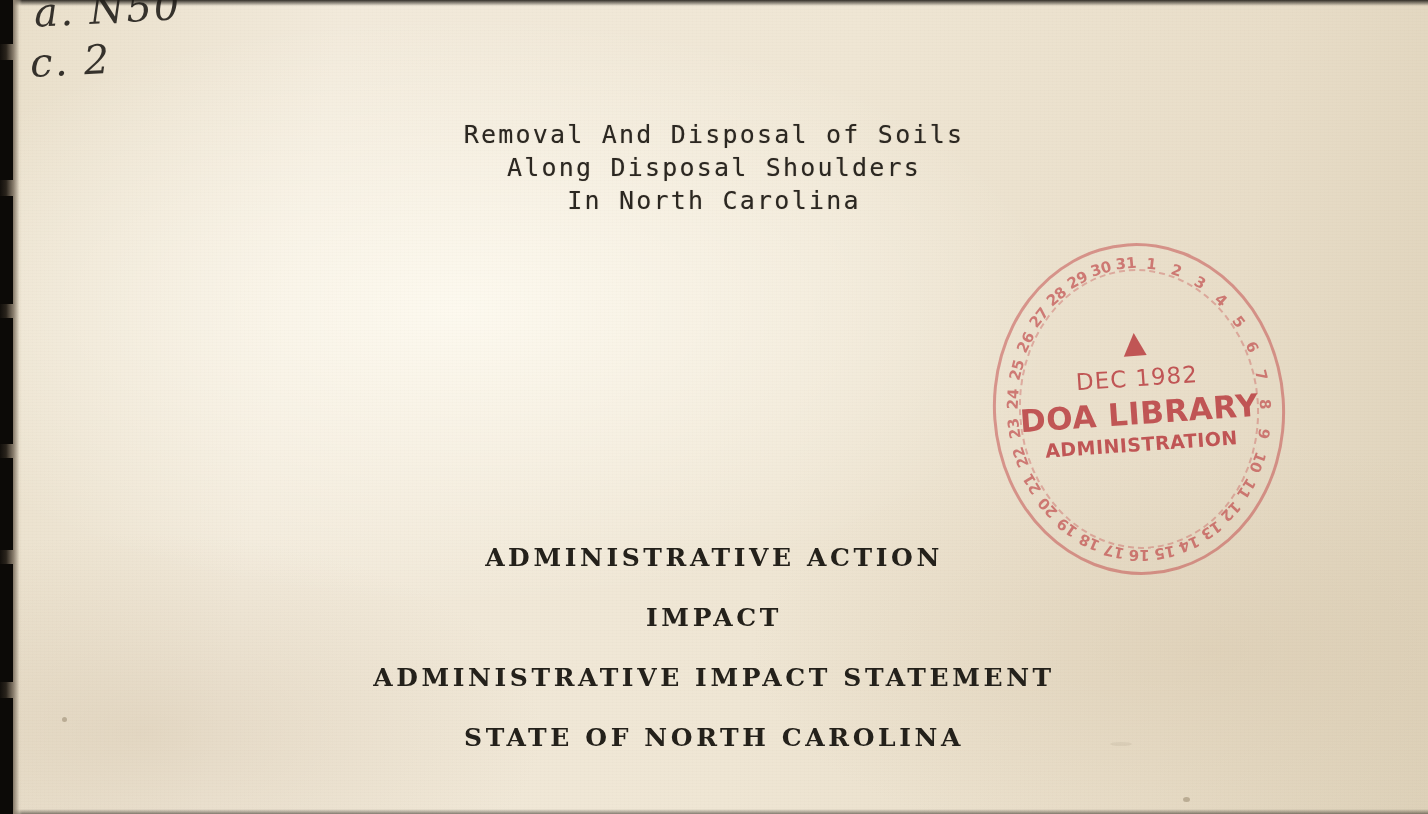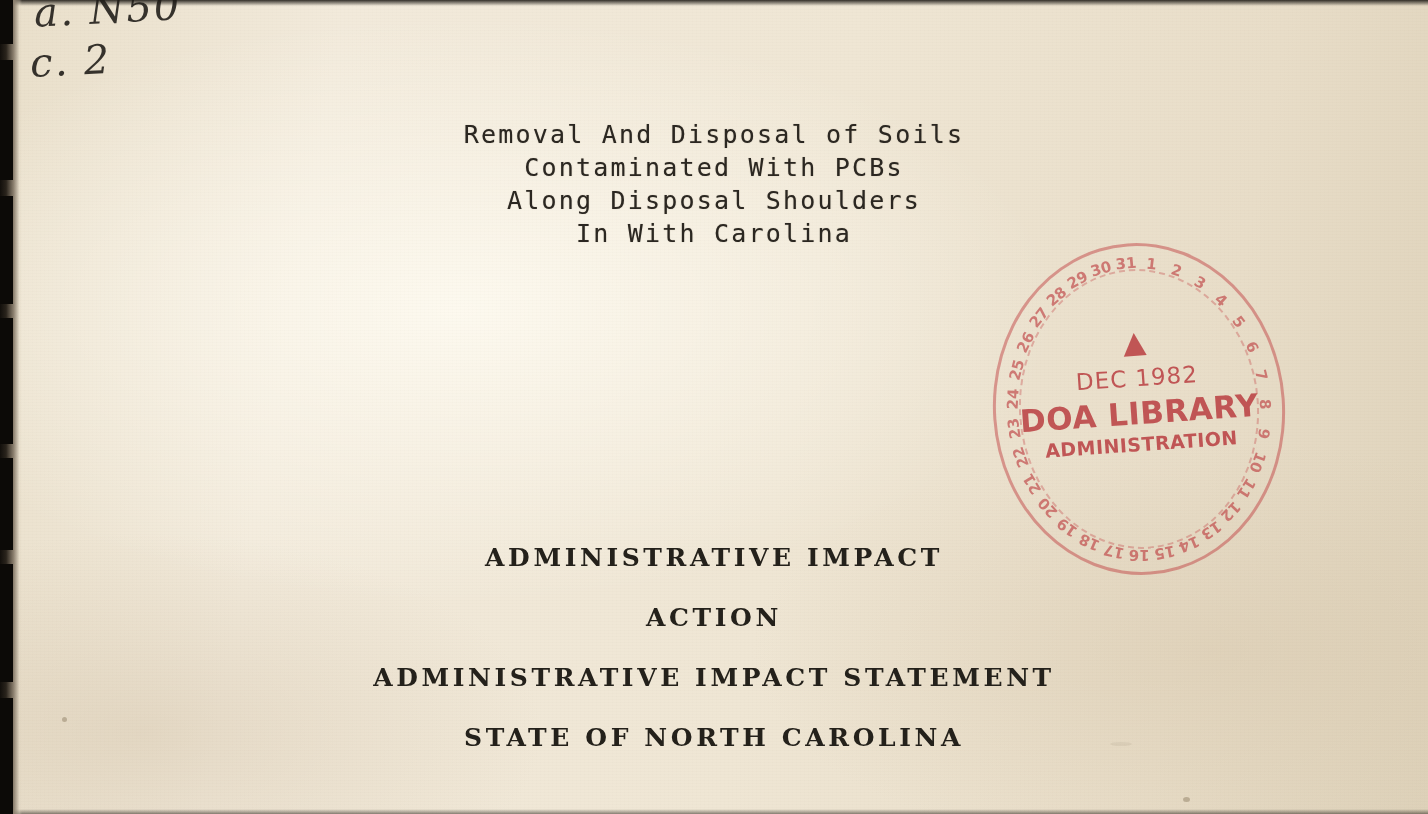--- a/index.html
+++ b/index.html
@@ -211,28 +211,27 @@
     <div class="gutter-notch n5"></div>
     <div class="gutter-notch n6"></div>
     <div class="gutter-notch n7"></div>
   </div>
 
   <div class="handwriting hw-line1">a. N50</div>
   <div class="handwriting hw-line2">c. 2</div>
 
   <div class="title-block">
     <span class="ln">Removal And Disposal of Soils</span>
-    <span class="ln">Contaminated With PCBs</span>
     <span class="ln">Along Disposal Shoulders</span>
-    <span class="ln">In With Carolina</span>
+    <span class="ln">In North Carolina</span>
   </div>
 
   <div class="heading-block">
-    <span class="hl">ADMINISTRATIVE IMPACT</span>
-    <span class="hl">ACTION</span>
+    <span class="hl">ADMINISTRATIVE ACTION</span>
+    <span class="hl">IMPACT</span>
     <span class="hl">ADMINISTRATIVE IMPACT STATEMENT</span>
     <span class="hl">STATE OF NORTH CAROLINA</span>
   </div>
 
   <div class="stamp">
     <div class="ring"></div>
     <div class="ring inner"></div>
     <div class="numerals" id="stamp-numerals">
         <span style="transform: translate(22.5577px, -143.641px) rotate(10.3132deg) translate(-50%, -50%);">1</span>
         <span style="transform: translate(47.0498px, -135.439px) rotate(21.9261deg) translate(-50%, -50%);">2</span>

